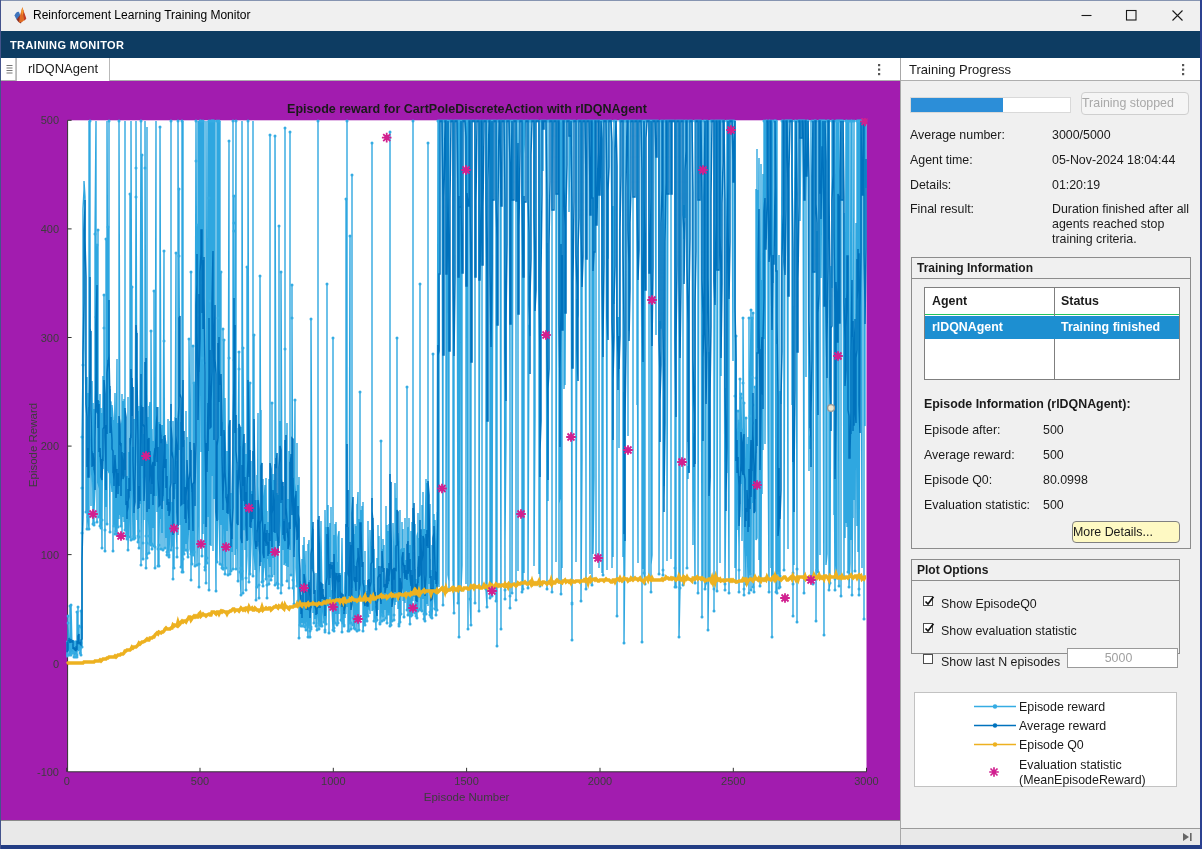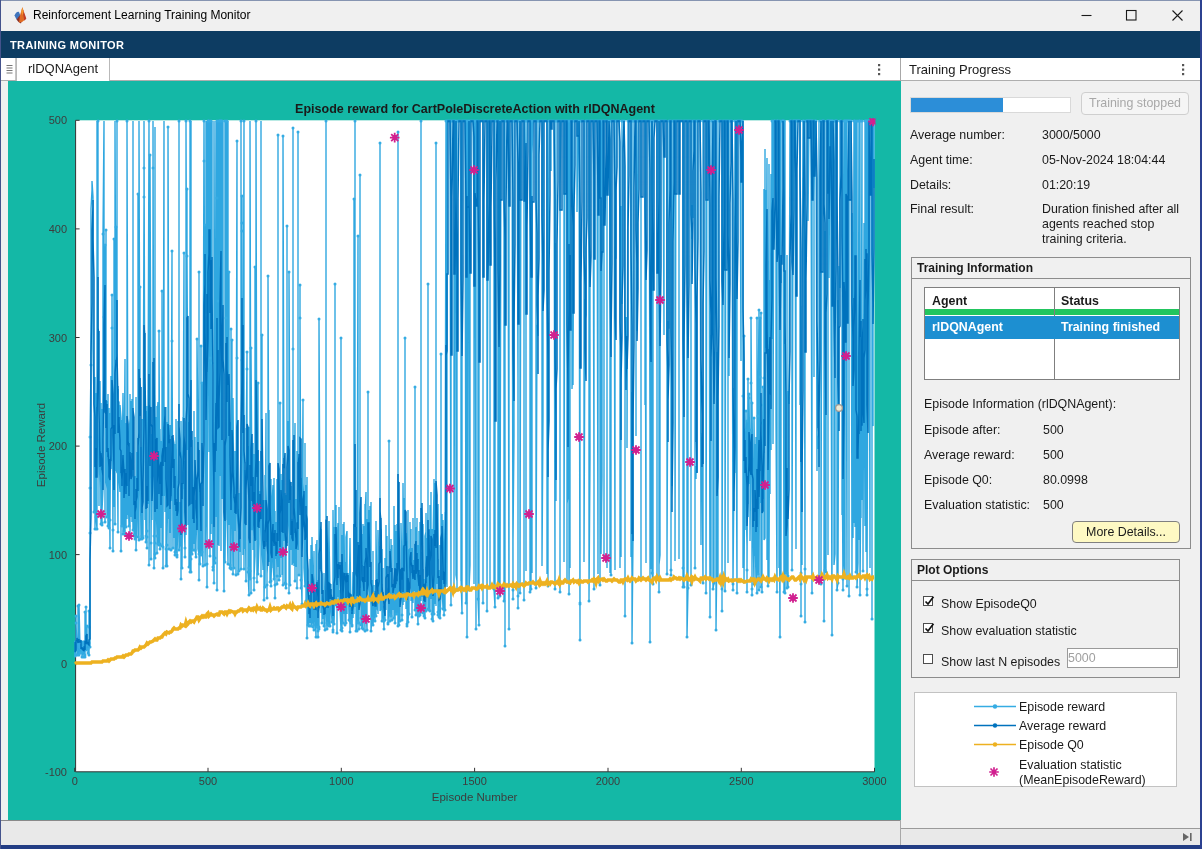--- a/index.html
+++ b/index.html
@@ -6,31 +6,31 @@
 .abs{position:absolute}
 .titlebar{left:0;top:0;width:1202px;height:31px;background:#f0f0f0;border-top:1px solid #8694b1}
 .titletxt{left:33px;top:8px;font-size:12px;color:#000}
 .navbar{left:0;top:31px;width:1202px;height:27px;background:#0d3c62}
 .navtxt{left:10px;top:39px;font-size:11px;font-weight:bold;color:#fff;letter-spacing:.4px}
 .tabrow{left:0;top:58px;width:1202px;height:23px;background:#fff;border-bottom:1px solid #aeaeae}
 .burger{left:3px;top:58px;width:13px;height:22px;background:#fff;border-right:1px solid #c5c5c5}
 .tab{left:16px;top:58px;width:94px;height:23px;background:#fff;border-left:1px solid #b9b9b9;border-right:1px solid #b9b9b9;font-size:13px;color:#1a1a1a;line-height:22px;text-align:center}
 .hdrtxt{left:909px;top:62px;font-size:13px;color:#1a1a1a}
 .splitter{left:900px;top:58px;width:1px;height:787px;background:#a8a8a8}
-.chartdoc{left:8px;top:81px;width:900px;height:739px;background:#14b8a6}
+.chartdoc{left:0;top:81px;width:900px;height:739px;background:#a21caf}
 .panel{left:901px;top:81px;width:299px;height:747px;background:#f0f0f0;font-size:12.4px;color:#1a1a1a}
 .row-l{position:absolute;left:9px}
-.row-v{position:absolute;left:141px}
+.row-v{position:absolute;left:151px}
 .pbar{position:absolute;left:9px;top:16px;width:161px;height:16px;background:#fff;border:1px solid #d9d9d9}
 .pfill{position:absolute;left:0;top:0;width:58%;height:100%;background:#2c8ed8}
-.btn{position:absolute;border:1px solid #cfcfcf;border-radius:4px;background:#f5f5f5;color:#a8a8a8;font-size:12.4px;text-align:center}
+.btn{position:absolute;border:1px solid #cfcfcf;border-radius:4px;background:#f5f5f5;color:#a8a8a8;font-size:12.4px;}
 .fset{position:absolute;left:10px;border:1px solid #8c8c8c}
 .ftitle{position:absolute;left:0;top:0;right:0;height:21px;border-bottom:1px solid #8c8c8c;font-weight:bold;line-height:21px;padding-left:5px;font-size:12px}
 .tbl{position:absolute;left:12px;top:29px;width:256px;height:93px;background:#fff;border:1px solid #7f7f7f}
-.tblhead{position:absolute;left:0;top:0;width:100%;height:27px;border-bottom:6px solid #22c55e;font-weight:bold}
+.tblhead{position:absolute;left:0;top:0;width:100%;height:27px;border-bottom:1px solid #22c55e;font-weight:bold}
 .tbldiv{position:absolute;left:129px;top:0;width:1px;height:100%;background:#7f7f7f}
 .tblsel{position:absolute;left:0;top:28px;width:100%;height:23px;background:#1d8fd1;color:#fff;font-weight:bold}
 .cell1{position:absolute;left:7px;top:0;line-height:27px}
 .cell2{position:absolute;left:136px;top:0;line-height:27px}
 .cb{position:absolute;left:11px;width:10px;height:10px;background:#fff;border:1.5px solid #4d4d4d}
 .cbl{position:absolute;left:29px}
 .legendbox{position:absolute;left:13px;top:611px;width:263px;height:95px;background:#fff;border:1px solid #c2c2c2}
 .statusl{left:0;top:820px;width:900px;height:25px;background:#e9e9e9;border-top:1px solid #8a8a8a}
 .statusr{left:901px;top:828px;width:301px;height:17px;background:#e9e9e9;border-top:1px solid #9a9a9a}
 .winborder{left:0;top:845px;width:1202px;height:4px;background:#223d84}
@@ -147,49 +147,49 @@
       <div class="tblhead">
           <span class="cell1">Agent</span>
           <span class="cell2">Status</span>
         </div>
       <div class="tbldiv"></div>
       <div class="tblsel">
           <span class="cell1" style="line-height:23px">rlDQNAgent</span>
           <span class="cell2" style="line-height:23px">Training finished</span>
         </div>
     </div>
-    <div style="position:absolute;left:12px;top:139px;font-weight:normal">Episode Information (rlDQNAgent):</div>
+    <div style="position:absolute;left:12px;top:139px;font-weight:bold">Episode Information (rlDQNAgent):</div>
     <div style="position:absolute;left:12px;top:165px">Episode after:</div>
       <div style="position:absolute;left:131px;top:165px">500</div>
     <div style="position:absolute;left:12px;top:190px">Average reward:</div>
       <div style="position:absolute;left:131px;top:190px">500</div>
     <div style="position:absolute;left:12px;top:215px">Episode Q0:</div>
       <div style="position:absolute;left:131px;top:215px">80.0998</div>
     <div style="position:absolute;left:12px;top:240px">Evaluation statistic:</div>
       <div style="position:absolute;left:131px;top:240px">500</div>
     <div class="btn" style="left:160px;top:263px;width:108px;height:22px;line-height:20px;background:#fef9c3;border-color:#808080;color:#1a1a1a">More Details...</div>
   </div>
 
-  <div class="fset" style="top:478px;width:269px;height:119px">
+  <div class="fset" style="top:478px;width:269px;height:95px">
     <div class="ftitle">Plot Options</div>
     <div class="cb" style="top:36px">
         <svg width="11" height="11" viewBox="0 0 11 11" style="overflow:visible;position:absolute;left:0px;top:-1px">
           <path d="M1.5 5.5L4 8L9.5 0.8" stroke="#111" stroke-width="1.7" fill="none"></path>
         </svg>
       </div>
       <div class="cbl" style="top:37px">Show EpisodeQ0</div>
     <div class="cb" style="top:63px">
         <svg width="11" height="11" viewBox="0 0 11 11" style="overflow:visible;position:absolute;left:0px;top:-1px">
           <path d="M1.5 5.5L4 8L9.5 0.8" stroke="#111" stroke-width="1.7" fill="none"></path>
         </svg>
       </div>
       <div class="cbl" style="top:64px">Show evaluation statistic</div>
     <div class="cb" style="top:94px"></div>
       <div class="cbl" style="top:95px">Show last N episodes</div>
-    <div style="position:absolute;left:155px;top:88px;width:111px;height:20px;background:#fff;border:1px solid #9a9a9a;color:#a0a0a0;text-align:left;line-height:19px;padding-right:8px">5000</div>
+    <div style="position:absolute;left:155px;top:88px;width:111px;height:20px;background:#fff;border:1px solid #9a9a9a;color:#a0a0a0;text-align:center;line-height:19px;padding-right:8px">5000</div>
   </div>
 
   <div class="legendbox">
     <svg width="261" height="93" viewBox="0 0 261 93">
       <g stroke-width="1.3" fill="none">
         <path d="M59 13.5h42" stroke="#35ace3"></path>
         <path d="M59 32.5h42" stroke="#0072bd"></path>
         <path d="M59 51.5h42" stroke="#edb120"></path>
       </g>
       <circle cx="80" cy="13.5" r="2.2" fill="#35ace3"></circle>

